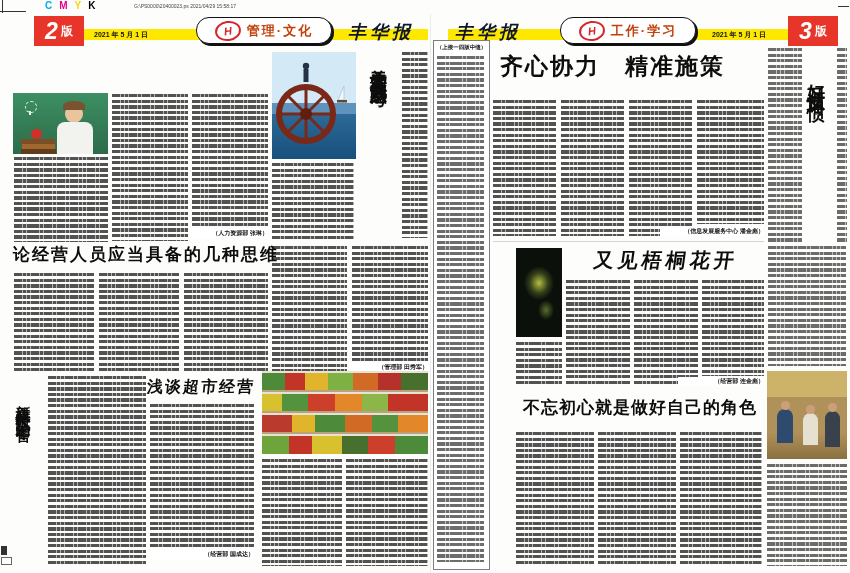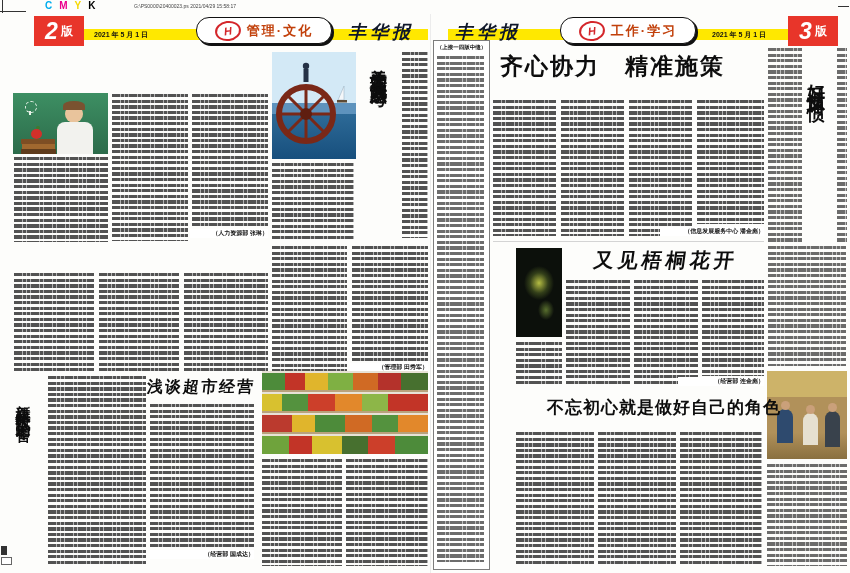--- a/index.html
+++ b/index.html
@@ -112,20 +112,21 @@
       <rect x="65" y="48" width="10" height="2.5" fill="#5d4a33"></rect>
     </svg>
   </div>
   <div class="h vh" style="left:370px;top:56px;font-size:17px;letter-spacing:2px;height:184px;">关于管理工作的几点思考</div>
   <div class="tx" style="left:402px;top:52px;width:26px;height:186px;"></div>
   <div class="tx" style="left:272px;top:163px;width:82px;height:77px;"></div>
   <div class="tx" style="left:272px;top:246px;width:75px;height:126px;"></div>
   <div class="tx" style="left:352px;top:246px;width:76px;height:116px;"></div>
   <div class="by" style="left:350px;top:363px;width:78px;">（管理部 田秀军）</div>
 
+  <div class="h" style="left:13px;top:246px;font-size:17px;letter-spacing:2px;">论经营人员应当具备的几种思维</div>
   <div class="tx" style="left:14px;top:273px;width:80px;height:98px;"></div>
   <div class="tx" style="left:99px;top:273px;width:80px;height:98px;"></div>
   <div class="tx" style="left:184px;top:273px;width:84px;height:98px;"></div>
 
   <div class="h vh" style="left:16px;top:392px;font-size:15px;letter-spacing:3px;height:168px;">新媒体时代下的零售</div>
   <div class="tx" style="left:48px;top:376px;width:98px;height:190px;"></div>
 
   <div class="h" style="left:147px;top:379px;font-size:16px;letter-spacing:2px;transform:skewX(-6deg);">浅谈超市经营</div>
   <div class="photo" style="left:262px;top:371px;width:166px;height:83px;background:#e8e2d6;">
     <div class="abs" style="left:0;top:2px;width:166px;height:17px;background:linear-gradient(90deg,#4d8b3a 0 14%,#c23427 14% 26%,#e0b52c 26% 40%,#7fb043 40% 55%,#d06a24 55% 70%,#b4322b 70% 84%,#47702f 84%);"></div>
@@ -172,18 +173,18 @@
     <div class="abs" style="left:8px;top:18px;width:30px;height:34px;background:radial-gradient(closest-side,rgba(190,198,70,.95),rgba(90,110,40,.5) 60%,rgba(0,0,0,0));"></div>
     <div class="abs" style="left:22px;top:52px;width:16px;height:20px;background:radial-gradient(closest-side,rgba(120,150,60,.7),rgba(0,0,0,0));"></div>
   </div>
   <div class="h" style="left:594px;top:250px;font-size:20px;letter-spacing:4px;transform:skewX(-8deg);">又见梧桐花开</div>
   <div class="tx" style="left:566px;top:280px;width:64px;height:106px;"></div>
   <div class="tx" style="left:634px;top:280px;width:64px;height:106px;"></div>
   <div class="tx" style="left:702px;top:280px;width:62px;height:96px;"></div>
   <div class="tx" style="left:516px;top:342px;width:46px;height:44px;"></div>
   <div class="by" style="left:678px;top:377px;width:86px;">（经营部 连金彪）</div>
 
-  <div class="h" style="left:547px;top:399px;font-size:17px;letter-spacing:1px;">不忘初心就是做好自己的角色</div>
+  <div class="h" style="left:523px;top:399px;font-size:17px;letter-spacing:1px;">不忘初心就是做好自己的角色</div>
   <div class="tx" style="left:516px;top:432px;width:78px;height:134px;"></div>
   <div class="tx" style="left:598px;top:432px;width:78px;height:134px;"></div>
   <div class="tx" style="left:680px;top:432px;width:82px;height:134px;"></div>
 
 </div>
 
 </body></html>

